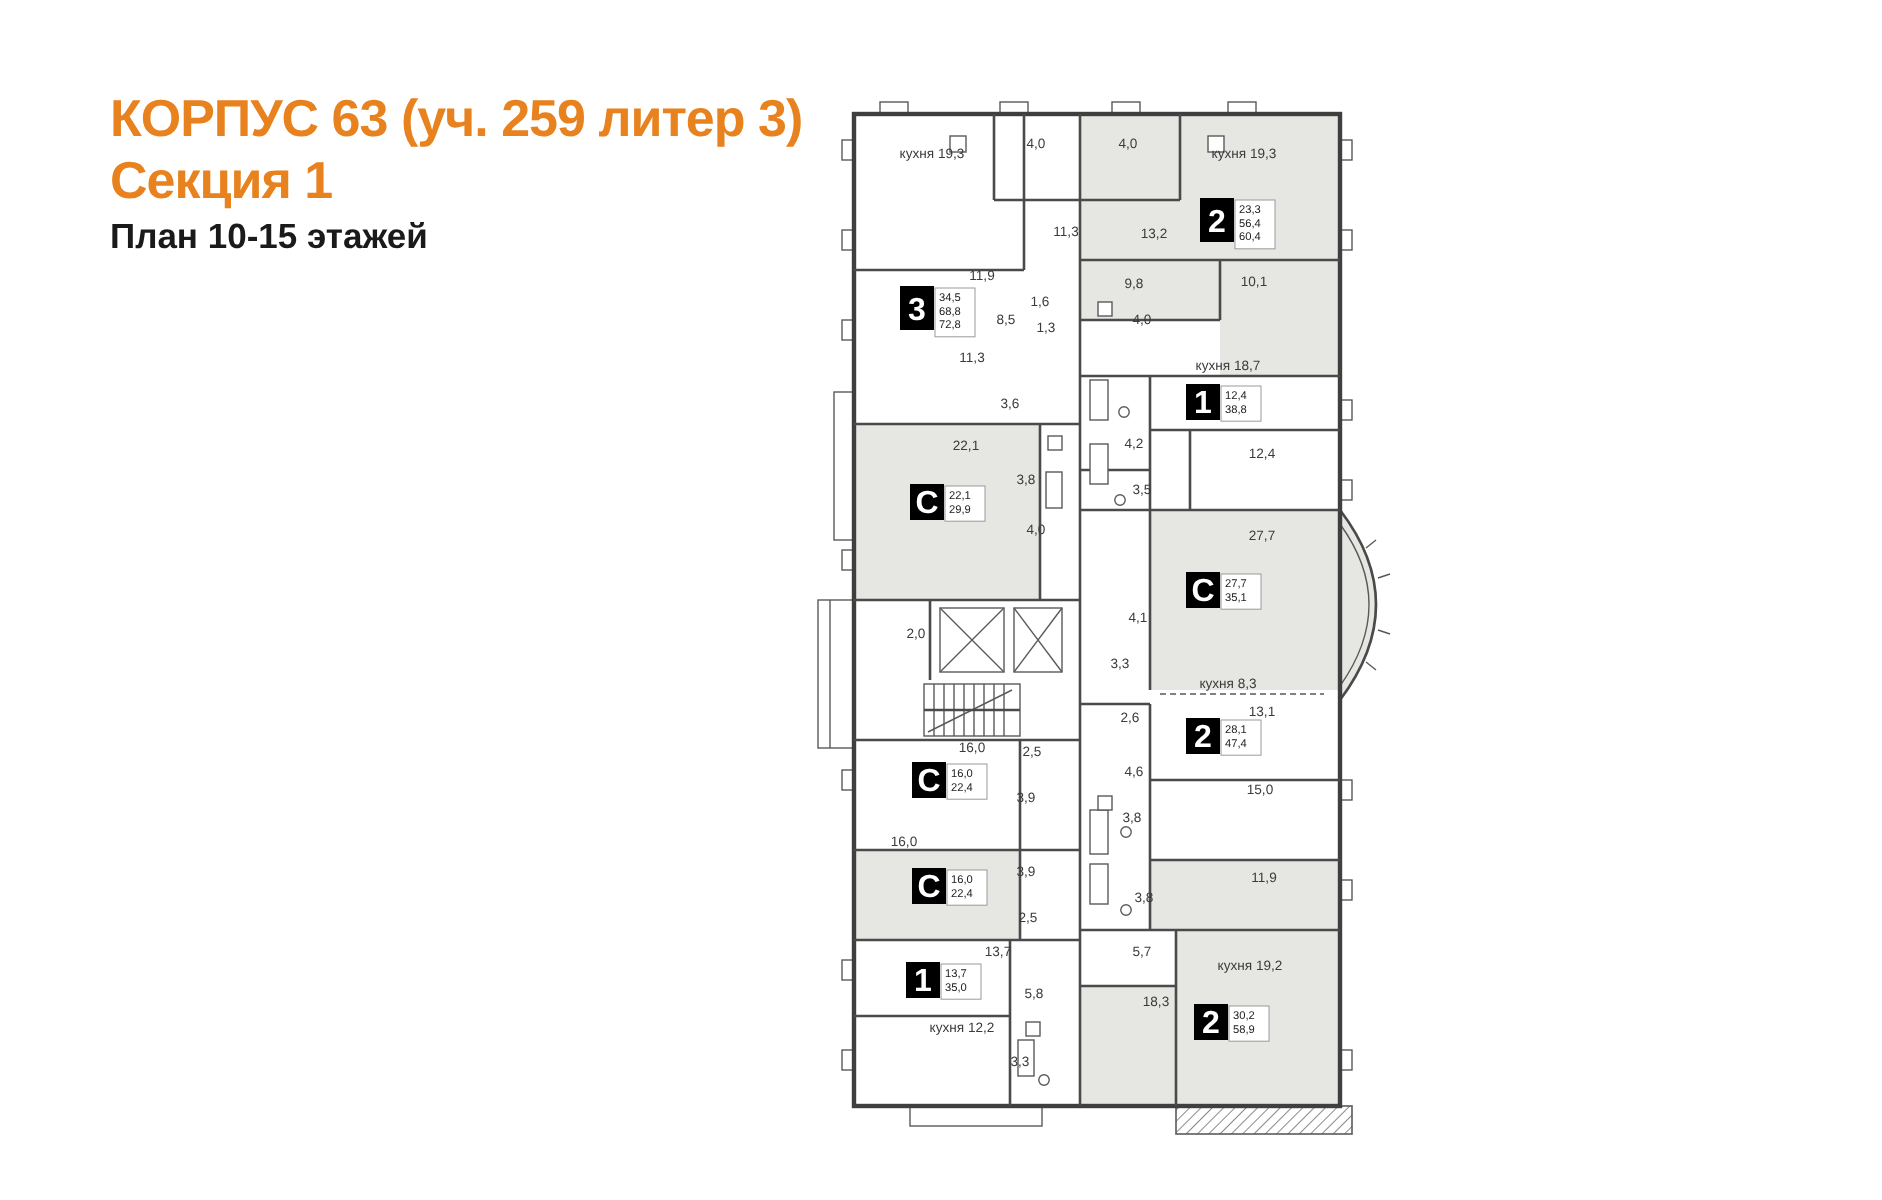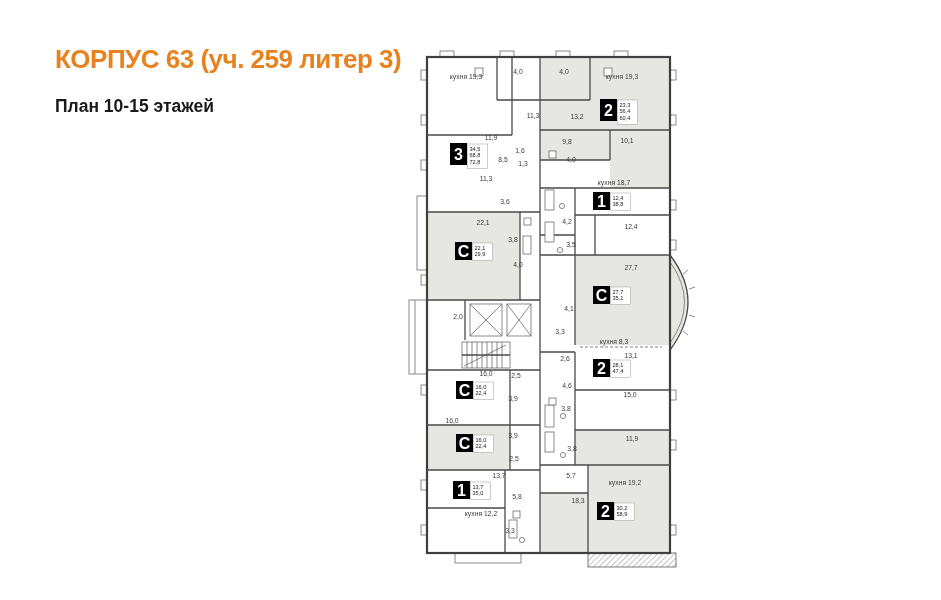--- a/index.html
+++ b/index.html
@@ -3,38 +3,39 @@
 <meta charset="utf-8">
 <style>
   html,body{margin:0;padding:0;}
   body{
     width:941px;height:600px;position:relative;overflow:hidden;
     background:#ffffff;
     font-family:"Liberation Sans", sans-serif;
   }
   .header{position:absolute;left:55px;top:44px;width:370px;}
   .title{font-size:26px;font-weight:bold;color:var(--accent,#E8821E);line-height:1.18;margin:0;letter-spacing:-0.5px;}
-  .subtitle{font-size:17.5px;font-weight:bold;color:#1a1a1a;margin:21px 0 0 0;}
+  .subtitle{font-size:17.5px;font-weight:bold;color:#1a1a1a;margin:3px 0 0 0;}
   .plan-svg{position:absolute;left:0;top:0;}
   .room-label{font:6.8px "Liberation Sans",sans-serif;fill:#3b3b3b;text-anchor:middle;}
   .badge-letter{font:bold 16px "Liberation Sans",sans-serif;fill:#ffffff;text-anchor:middle;}
   .area-text{font:5.6px "Liberation Sans",sans-serif;fill:#222;}
   .area-box{fill:#ffffff;stroke:#9a9a9a;stroke-width:0.5;}
   .wall-thick{fill:none;stroke:#3f3f3f;stroke-width:2.2;}
   .wall{fill:none;stroke:#4a4a4a;stroke-width:1.3;}
   .wall-thin{fill:none;stroke:#5a5a5a;stroke-width:0.7;}
   .grayroom{fill:#e6e6e3;stroke:none;}
   .fixture{fill:#ffffff;stroke:#5a5a5a;stroke-width:0.7;}
   .dashline{fill:none;stroke:#5a5a5a;stroke-width:0.8;stroke-dasharray:3 2;}
 </style>
 </head>
 <body>
 
 <div class="header">
   <h1 class="title">КОРПУС 63 (уч. 259 литер 3)</h1>
+  <h1 class="title">Секция 1</h1>
   <h2 class="subtitle">План 10-15 этажей</h2>
 </div>
 
 <svg id="plan-svg" class="plan-svg" width="941" height="600" viewBox="0 0 941 600">
   <defs>
     <pattern id="hatch" width="4" height="4" patternUnits="userSpaceOnUse" patternTransform="rotate(45)">
       <line x1="0" y1="0" x2="0" y2="4" stroke="#8a8a8a" stroke-width="1"></line>
     </pattern>
   </defs>
 

